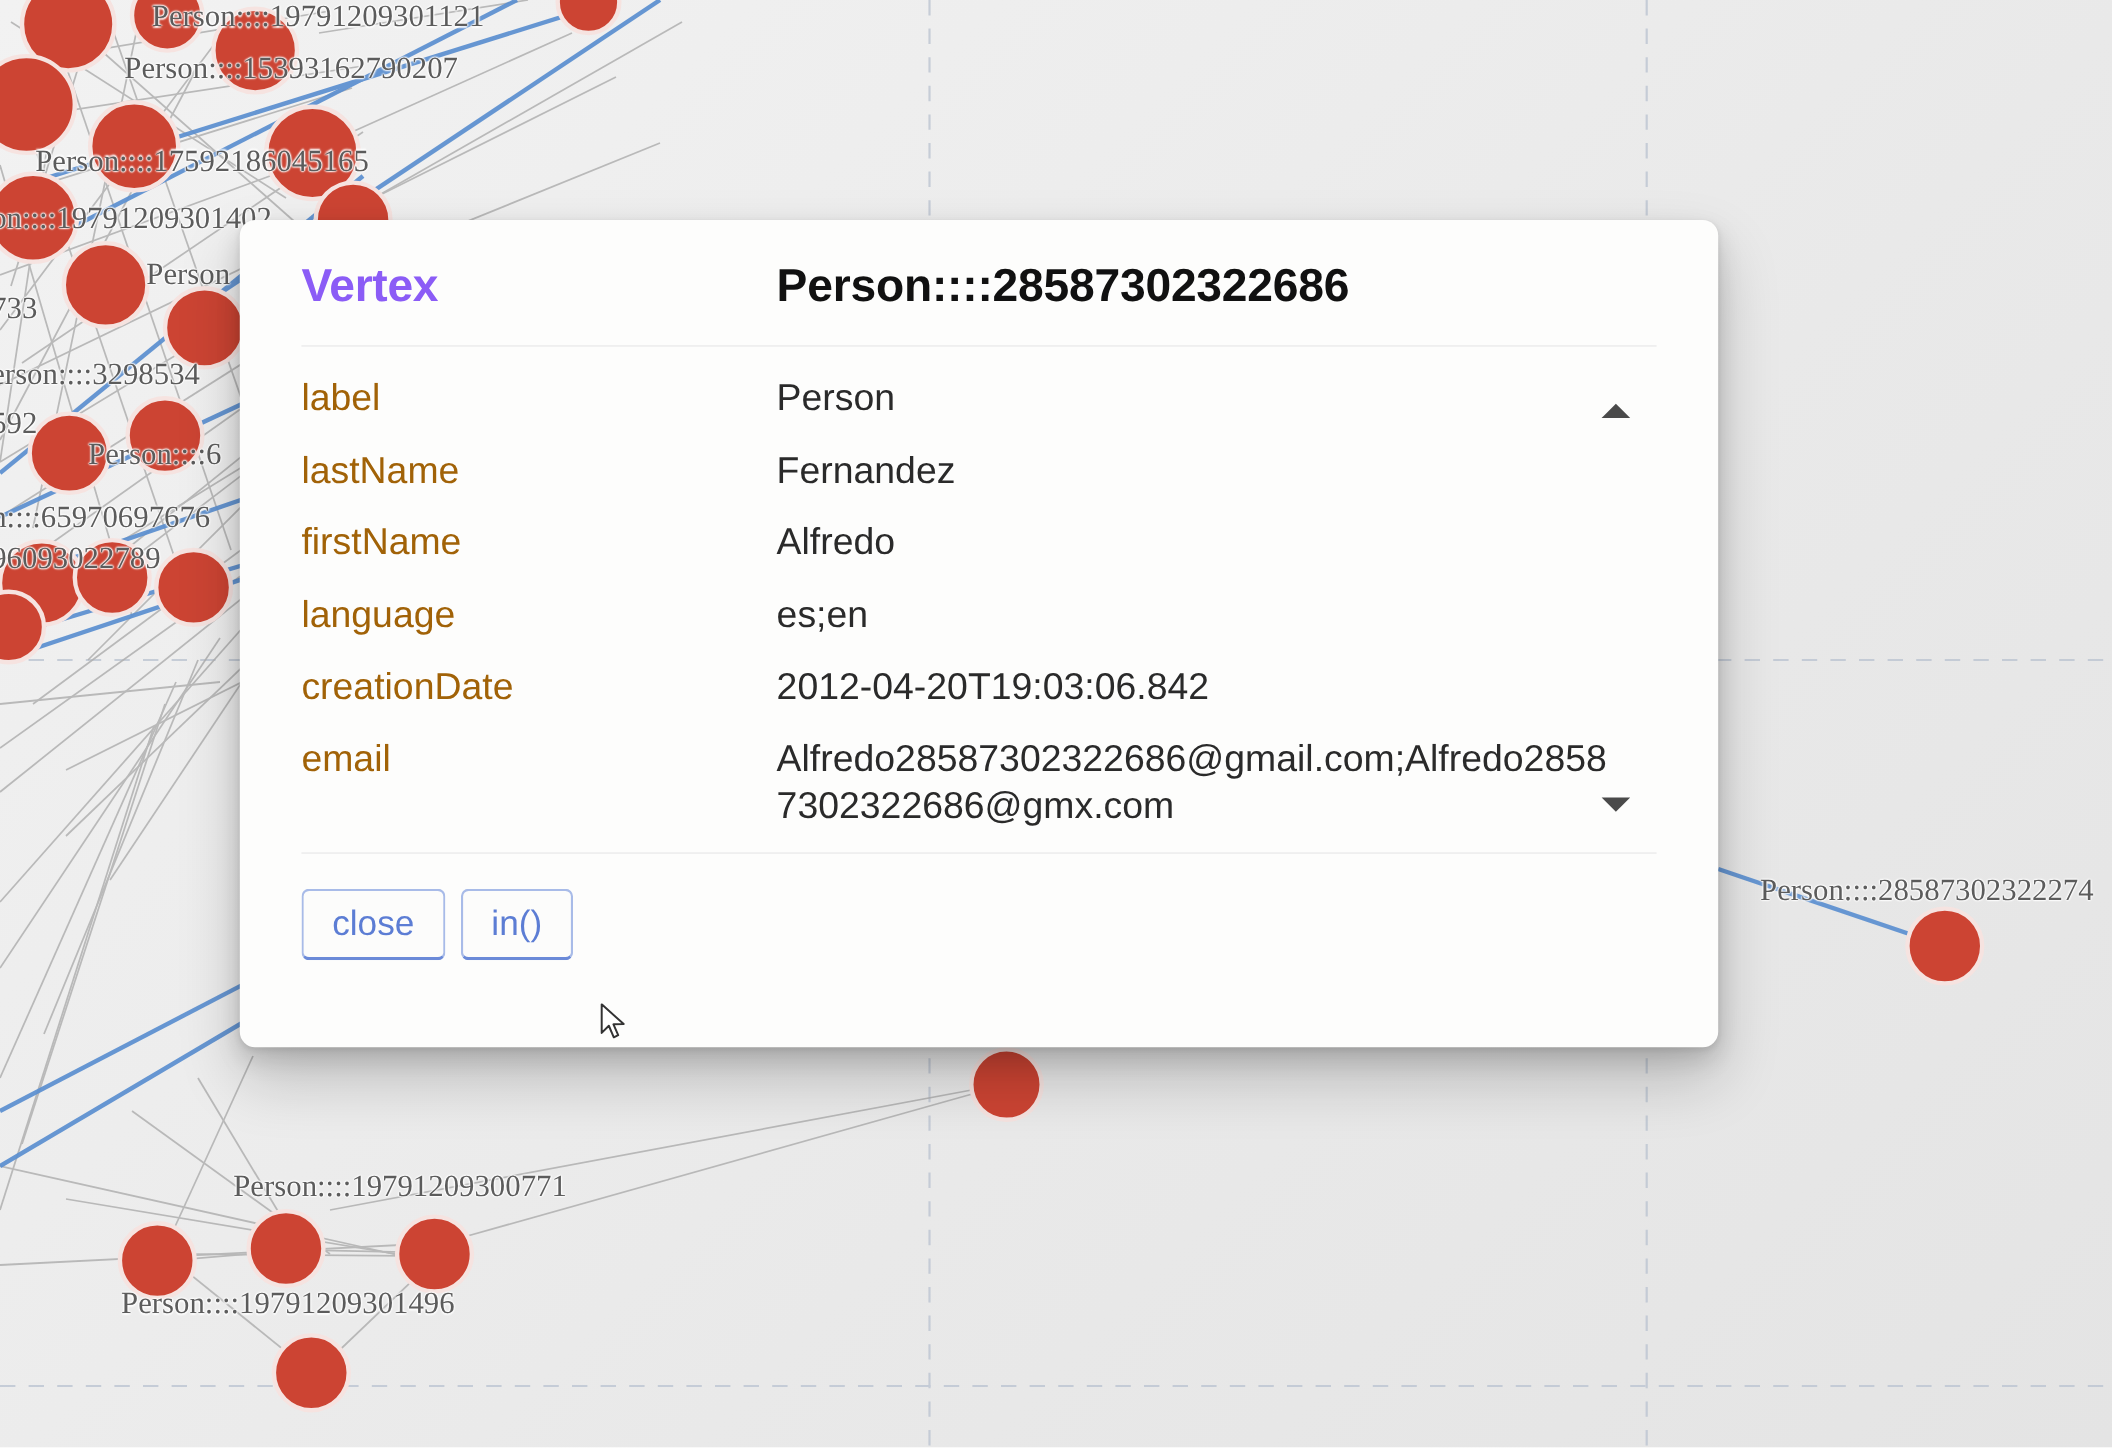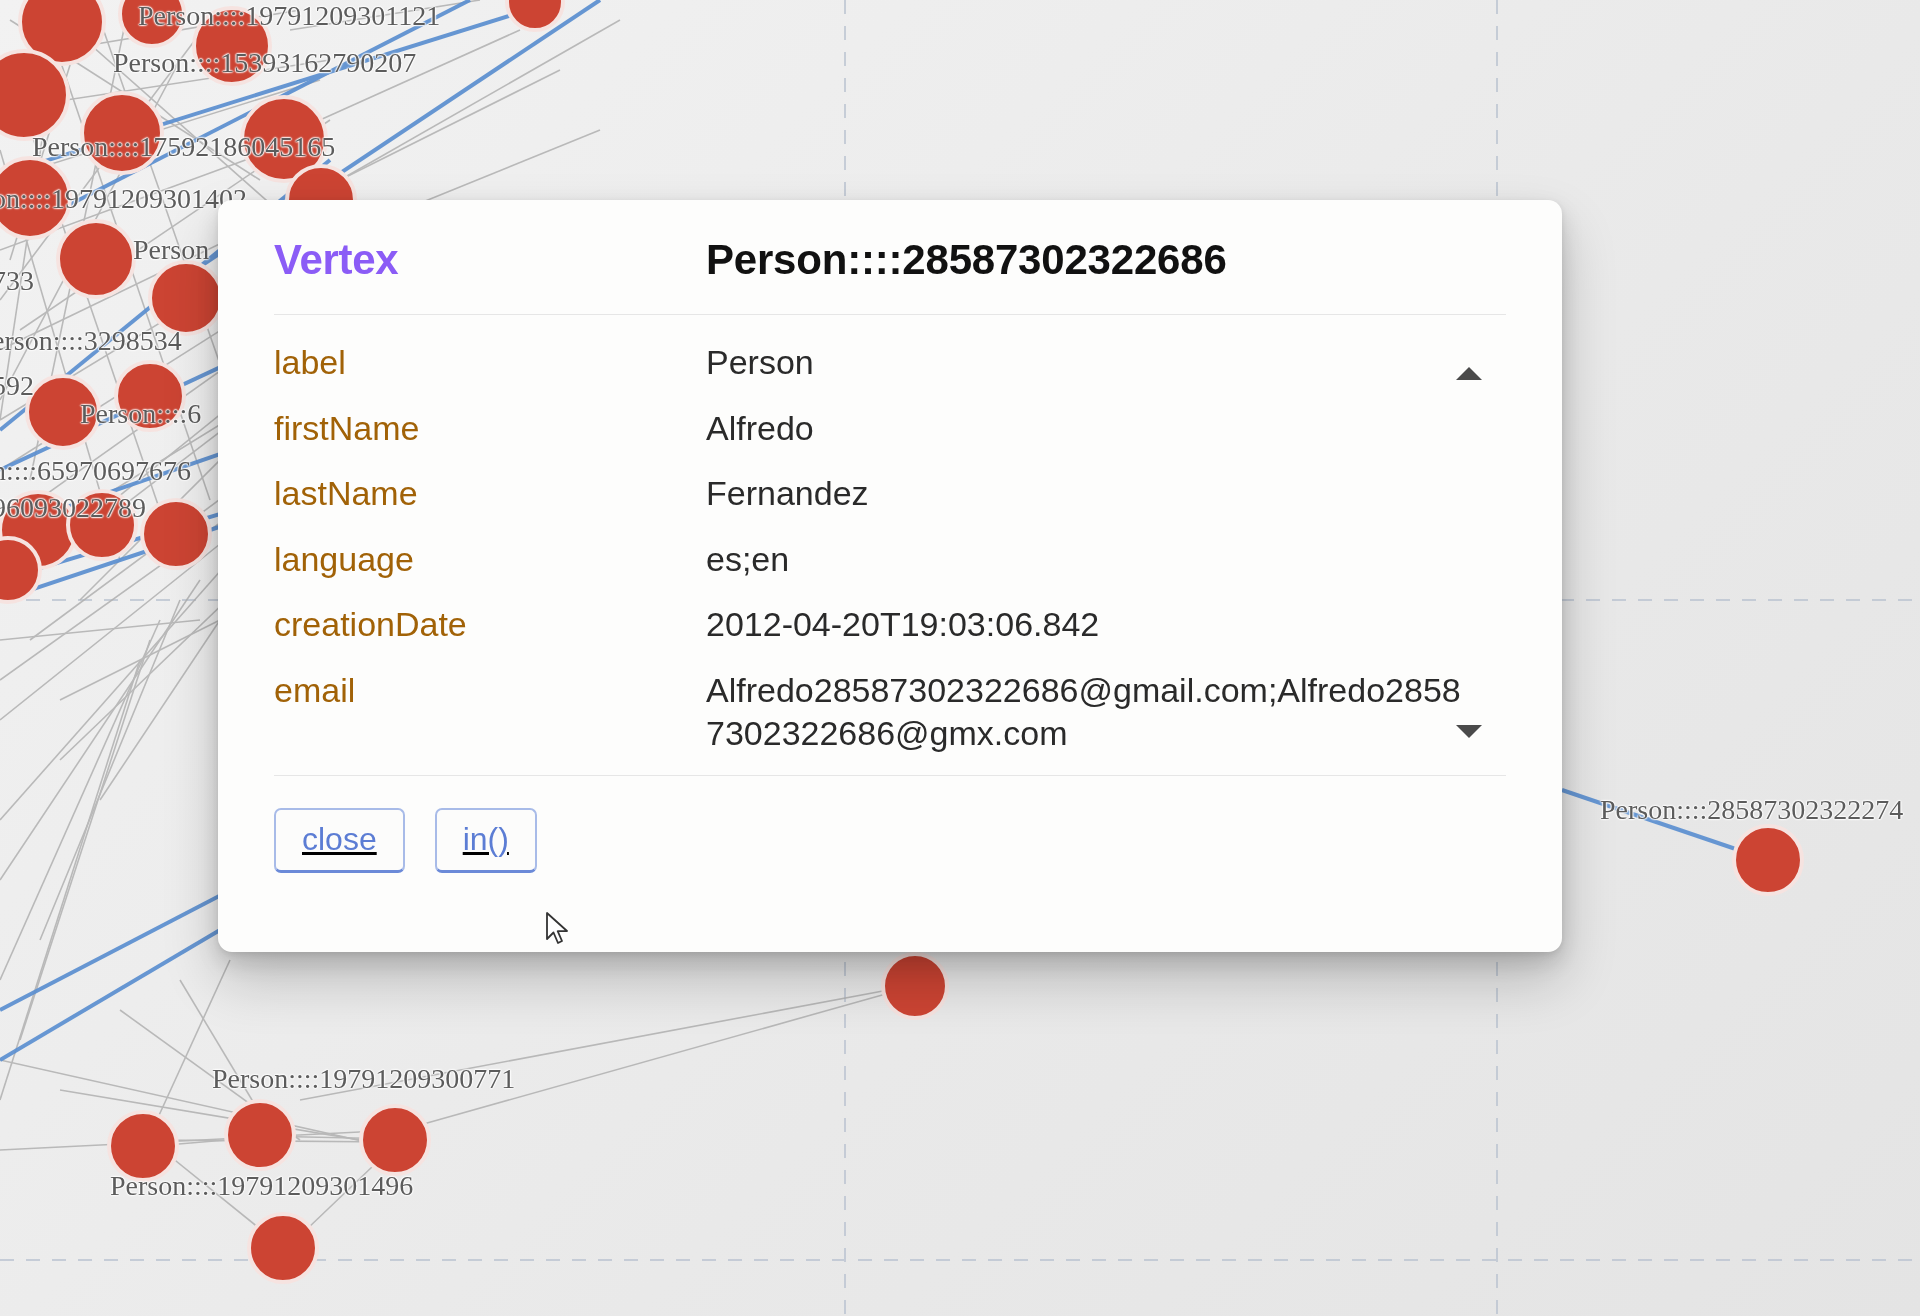--- a/index.html
+++ b/index.html
@@ -136,23 +136,22 @@
   }
 
   .dialog-footer-divider {
     margin: 10px 56px 0 56px;
     height: 1px;
     background: #e6e6e6;
   }
 
   .dialog-actions {
     display: flex;
-    gap: 30px;
+    gap: 14px;
     padding: 32px 56px 0 56px;
-    text-decoration: underline;
   }
   .dlg-btn {
     font-family: "Liberation Sans", sans-serif;
     font-size: 32px;
     color: #5c7dd4;
     background: #fcfcfb;
     border: 2px solid #a8bbe8;
     border-bottom: 3px solid #6b8ad8;
     border-radius: 7px;
     padding: 13px 26px 15px 26px;
@@ -311,27 +310,27 @@
     <div class="dialog-divider"></div>
 
     <div class="props-area">
 
       <div class="prop-row">
         <div class="prop-key">label</div>
         <div class="prop-val">Person</div>
       </div>
 
       <div class="prop-row">
+        <div class="prop-key">lastName</div>
+        <div class="prop-val">Fernandez</div>
+      </div>
+
+      <div class="prop-row">
         <div class="prop-key">firstName</div>
         <div class="prop-val">Alfredo</div>
-      </div>
-
-      <div class="prop-row">
-        <div class="prop-key">lastName</div>
-        <div class="prop-val">Fernandez</div>
       </div>
 
       <div class="prop-row">
         <div class="prop-key">language</div>
         <div class="prop-val">es;en</div>
       </div>
 
       <div class="prop-row">
         <div class="prop-key">creationDate</div>
         <div class="prop-val">2012-04-20T19:03:06.842</div>

